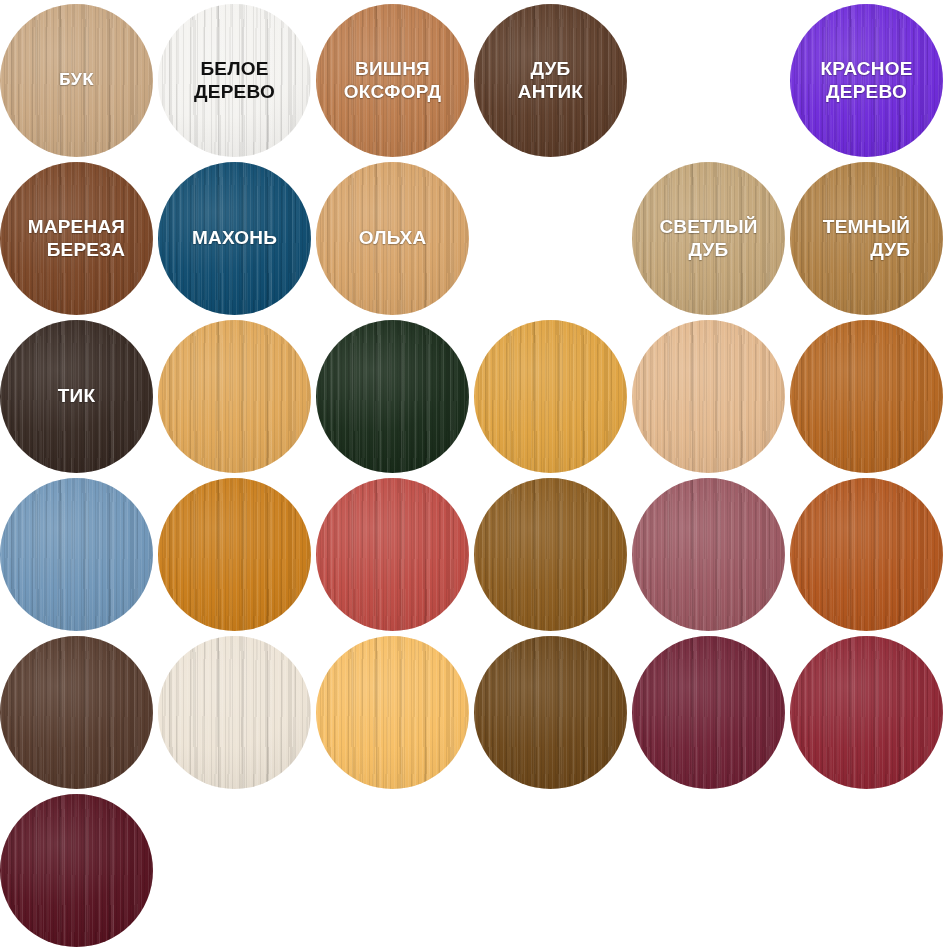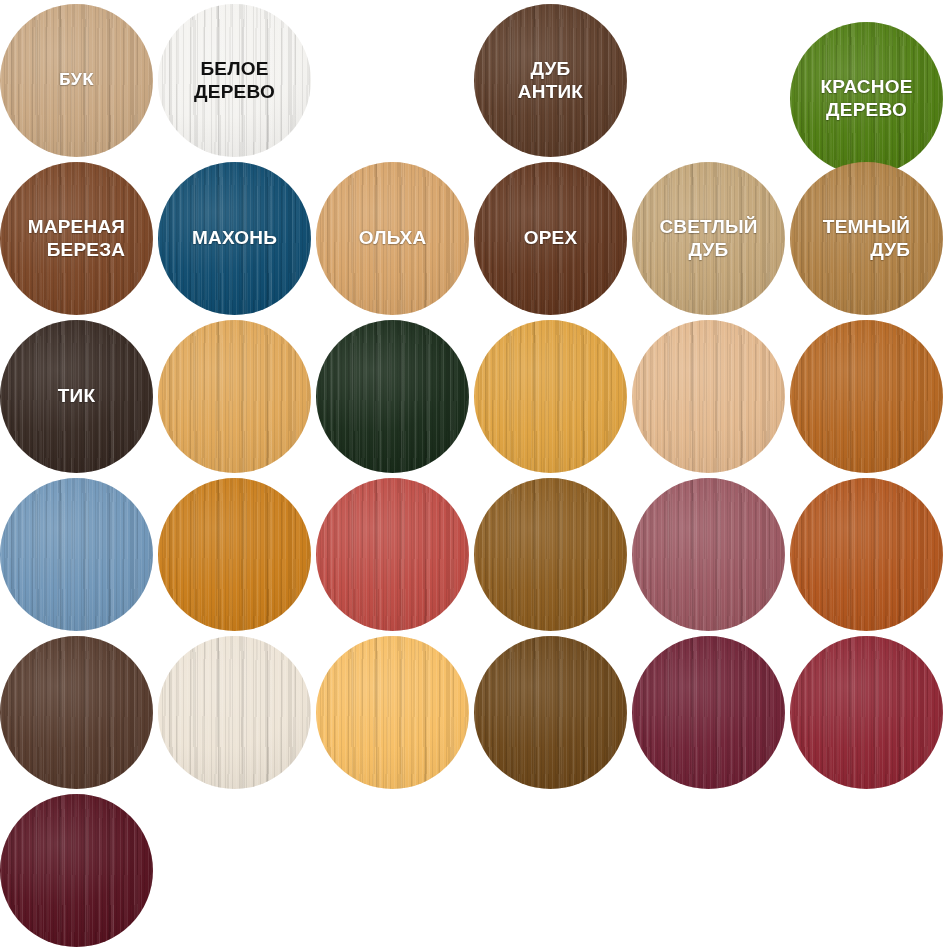--- a/index.html
+++ b/index.html
@@ -86,46 +86,47 @@
 <div id="swatch-palette" style="background: rgb(255, 255, 255);">
     <div class="swatch" style="left: 0px; top: 4px; width: 153px; height: 153px; background: rgb(201, 167, 129); font-family: Liberation Mono, monospace;">
       <div class="grain"></div>
       <div class="label" style="color: rgb(255, 255, 255); text-shadow: rgba(0, 0, 0, 0.3) 0px 0px 2px, rgba(0, 0, 0, 0.22) 0px 1px 1px;">БУК</div>
     </div>
     <div class="swatch" style="left: 158px; top: 4px; width: 153px; height: 153px; background: rgb(244, 243, 240);">
       <div class="grain"></div>
       <div class="label" style="color: rgb(17, 17, 17);">БЕЛОЕ
 ДЕРЕВО</div>
     </div>
+    <div class="swatch" style="left: 316px; top: 4px; width: 153px; height: 153px; background: rgb(188, 123, 75);">
+      <div class="grain"></div>
+      <div class="label" style="color: rgb(255, 255, 255); text-shadow: rgba(0, 0, 0, 0.3) 0px 0px 2px, rgba(0, 0, 0, 0.22) 0px 1px 1px;">ВИШНЯ
+ОКСФОРД</div>
+    </div>
     <div class="swatch" style="left: 474px; top: 4px; width: 153px; height: 153px; background: rgb(91, 58, 38);">
       <div class="grain"></div>
       <div class="label" style="color: rgb(255, 255, 255); text-shadow: rgba(0, 0, 0, 0.3) 0px 0px 2px, rgba(0, 0, 0, 0.22) 0px 1px 1px;">ДУБ
 АНТИК</div>
     </div>
-    <div class="swatch" style="left: 790px; top: 22px; width: 153px; height: 153px; background: #4d7c0f;">
+    <div class="swatch" style="left: 790px; top: 4px; width: 153px; height: 153px; background: #6d28d9;">
       <div class="grain"></div>
       <div class="label" style="color: rgb(255, 255, 255); text-shadow: rgba(0, 0, 0, 0.3) 0px 0px 2px, rgba(0, 0, 0, 0.22) 0px 1px 1px;">КРАСНОЕ
 ДЕРЕВО</div>
     </div>
     <div class="swatch" style="left: 0px; top: 162px; width: 153px; height: 153px; background: rgb(122, 68, 36);">
       <div class="grain"></div>
       <div class="label" style="color: rgb(255, 255, 255); text-shadow: rgba(0, 0, 0, 0.3) 0px 0px 2px, rgba(0, 0, 0, 0.22) 0px 1px 1px; text-align: right;">МАРЕНАЯ
 БЕРЕЗА</div>
     </div>
     <div class="swatch" style="left: 158px; top: 162px; width: 153px; height: 153px; background: #0c4a6e;">
       <div class="grain"></div>
       <div class="label" style="color: rgb(255, 255, 255); text-shadow: rgba(0, 0, 0, 0.3) 0px 0px 2px, rgba(0, 0, 0, 0.22) 0px 1px 1px;">МАХОНЬ</div>
     </div>
     <div class="swatch" style="left: 316px; top: 162px; width: 153px; height: 153px; background: rgb(215, 163, 104);">
       <div class="grain"></div>
       <div class="label" style="color: rgb(255, 255, 255); text-shadow: rgba(0, 0, 0, 0.3) 0px 0px 2px, rgba(0, 0, 0, 0.22) 0px 1px 1px; text-align: right;">ОЛЬХА</div>
-    </div>
-    <div class="swatch" style="left: 474px; top: 162px; width: 153px; height: 153px; background: rgb(97, 52, 28);">
-      <div class="grain"></div>
-      <div class="label" style="color: rgb(255, 255, 255); text-shadow: rgba(0, 0, 0, 0.3) 0px 0px 2px, rgba(0, 0, 0, 0.22) 0px 1px 1px;">ОРЕХ</div>
     </div>
     <div class="swatch" style="left: 632px; top: 162px; width: 153px; height: 153px; background: rgb(195, 165, 119);">
       <div class="grain"></div>
       <div class="label" style="color: rgb(255, 255, 255); text-shadow: rgba(0, 0, 0, 0.3) 0px 0px 2px, rgba(0, 0, 0, 0.22) 0px 1px 1px;">СВЕТЛЫЙ
 ДУБ</div>
     </div>
     <div class="swatch" style="left: 790px; top: 162px; width: 153px; height: 153px; background: rgb(175, 127, 66);">
       <div class="grain"></div>
       <div class="label" style="color: rgb(255, 255, 255); text-shadow: rgba(0, 0, 0, 0.3) 0px 0px 2px, rgba(0, 0, 0, 0.22) 0px 1px 1px; text-align: right;">ТЕМНЫЙ
 ДУБ</div>

